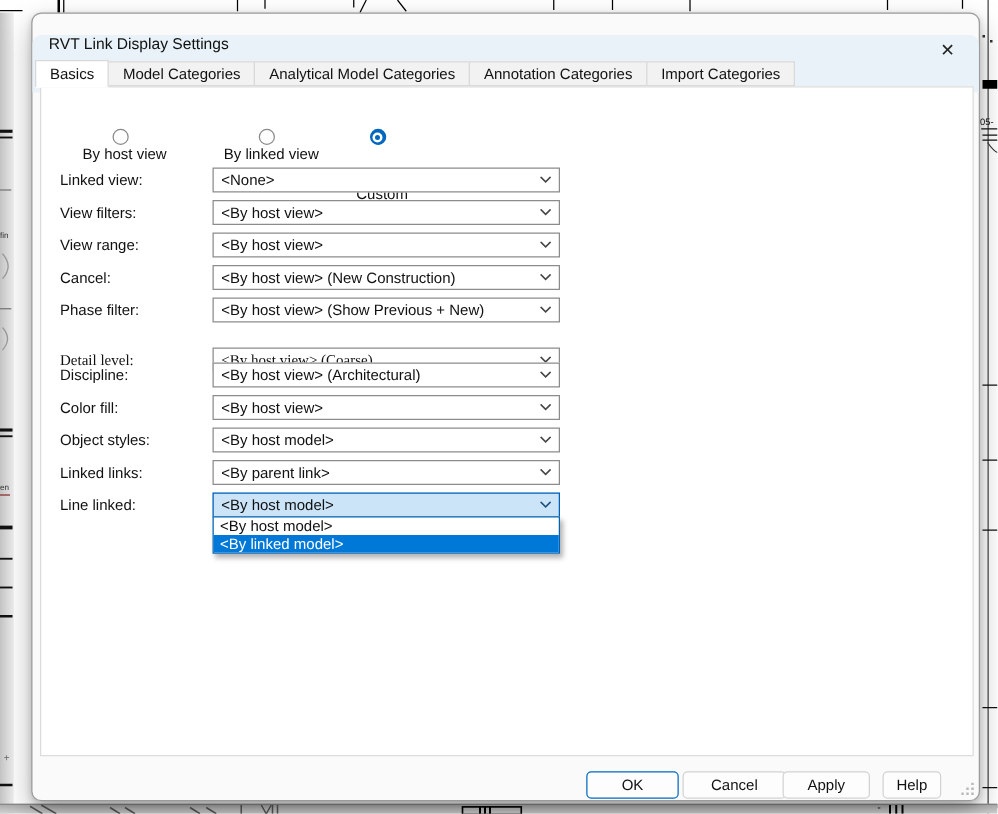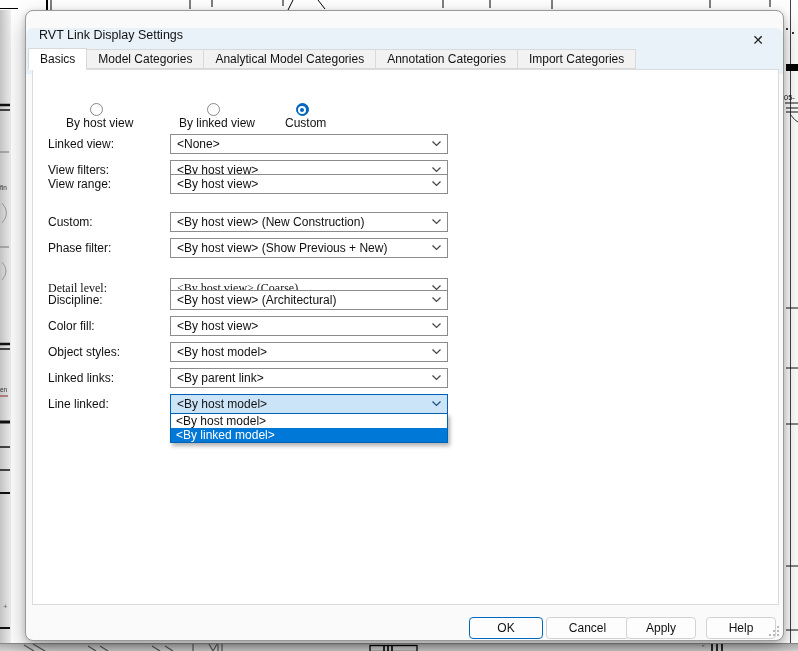--- a/index.html
+++ b/index.html
@@ -206,21 +206,21 @@
   <div class="tabpage">
 
     <div class="radio-item" style="left:26px;">
       <span class="radio-circle"></span>
       <span class="radio-label">By host view</span>
     </div>
     <div class="radio-item" style="left:139px;">
       <span class="radio-circle"></span>
       <span class="radio-label">By linked view</span>
     </div>
-    <div class="radio-item selected" style="left:245px;">
+    <div class="radio-item selected" style="left:245px;gap:32px;">
       <span class="radio-circle"></span>
       <span class="radio-label">Custom</span>
     </div>
 
     <div class="row" style="top:64px;">
       <span class="lbl">Linked view:</span>
       <div class="combo">
         <span>&lt;None&gt;</span>
         <svg class="chev" width="9" height="6">
             <polyline points="0.5,0.5 4.5,4.5 8.5,0.5" fill="none" stroke="#444" stroke-width="1.2"></polyline>
@@ -229,31 +229,31 @@
     </div>
     <div class="row" style="top:90px;">
       <span class="lbl">View filters:</span>
       <div class="combo">
         <span>&lt;By host view&gt;</span>
         <svg class="chev" width="9" height="6">
             <polyline points="0.5,0.5 4.5,4.5 8.5,0.5" fill="none" stroke="#444" stroke-width="1.2"></polyline>
           </svg>
       </div>
     </div>
-    <div class="row" style="top:104px;text-align:right;">
+    <div class="row" style="top:116px;text-align:right;">
       <span class="lbl">View range:</span>
       <div class="combo">
         <span>&lt;By host view&gt;</span>
         <svg class="chev" width="9" height="6">
             <polyline points="0.5,0.5 4.5,4.5 8.5,0.5" fill="none" stroke="#444" stroke-width="1.2"></polyline>
           </svg>
       </div>
     </div>
     <div class="row" style="top:142px;">
-      <span class="lbl">Custom:</span>
+      <span class="lbl">Cancel:</span>
       <div class="combo">
         <span>&lt;By host view&gt; (New Construction)</span>
         <svg class="chev" width="9" height="6">
             <polyline points="0.5,0.5 4.5,4.5 8.5,0.5" fill="none" stroke="#444" stroke-width="1.2"></polyline>
           </svg>
       </div>
     </div>
     <div class="row" style="top:168px;">
       <span class="lbl">Phase filter:</span>
       <div class="combo">
@@ -320,21 +320,21 @@
 
     <div class="droplist">
       <div class="dropitem">&lt;By host model&gt;</div>
       <div class="dropitem highlighted">&lt;By linked model&gt;</div>
     </div>
   </div>
 
   <div class="btn default" style="left:443px; width:74px;">OK</div>
   <div class="btn" style="left:520px; width:83px;">Cancel</div>
   <div class="btn" style="left:600px; width:70px;">Apply</div>
-  <div class="btn" style="left:680px; width:70px;">Help</div>
+  <div class="btn" style="left:680px; width:47px;">Help</div>
 
   <svg class="grip" width="11" height="11">
     <g fill="#b9b9b9">
       <rect x="8" y="0" width="2" height="2"></rect>
       <rect x="8" y="4" width="2" height="2"></rect>
       <rect x="8" y="8" width="2" height="2"></rect>
       <rect x="4" y="4" width="2" height="2"></rect>
       <rect x="4" y="8" width="2" height="2"></rect>
       <rect x="0" y="8" width="2" height="2"></rect>
     </g>

